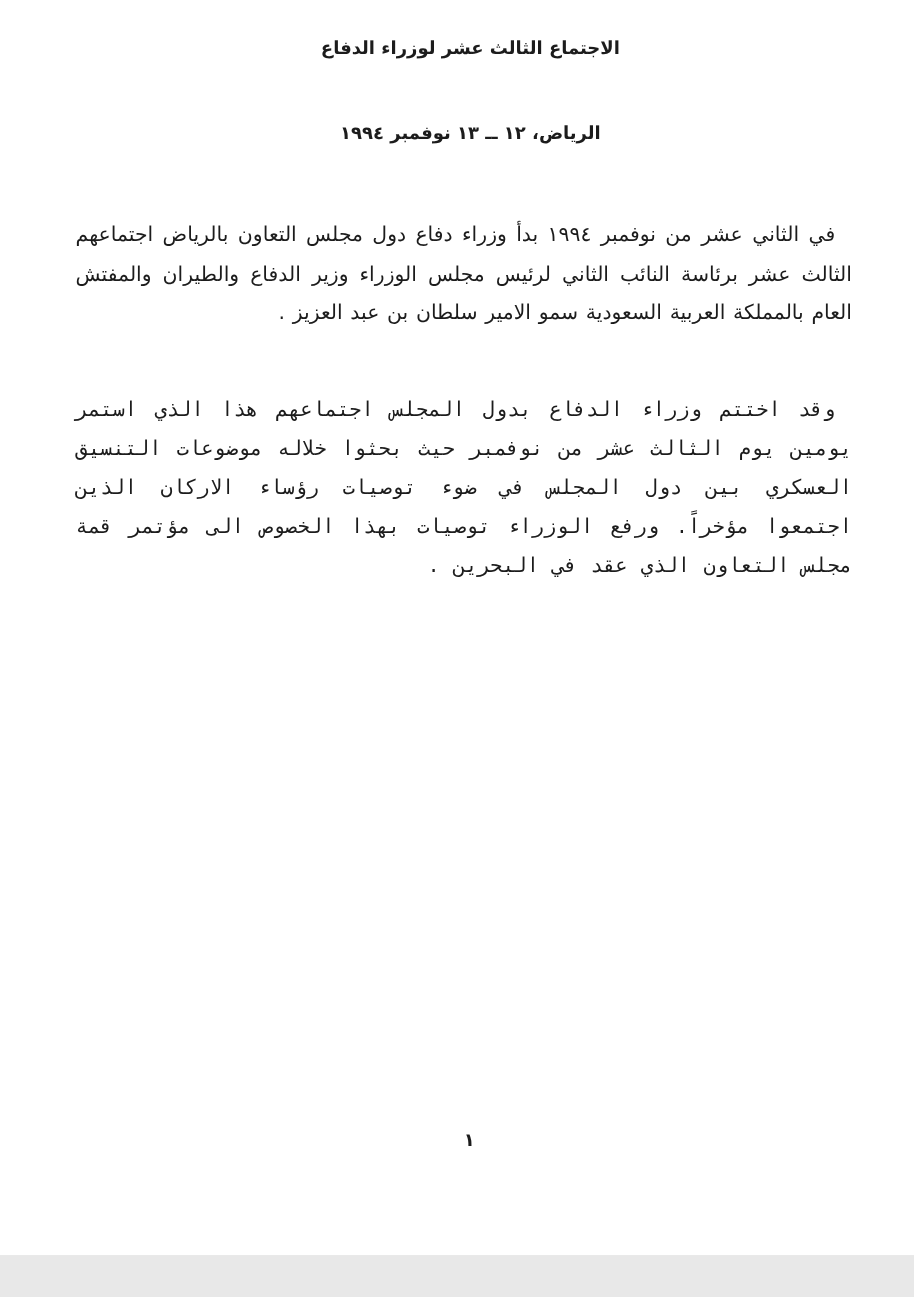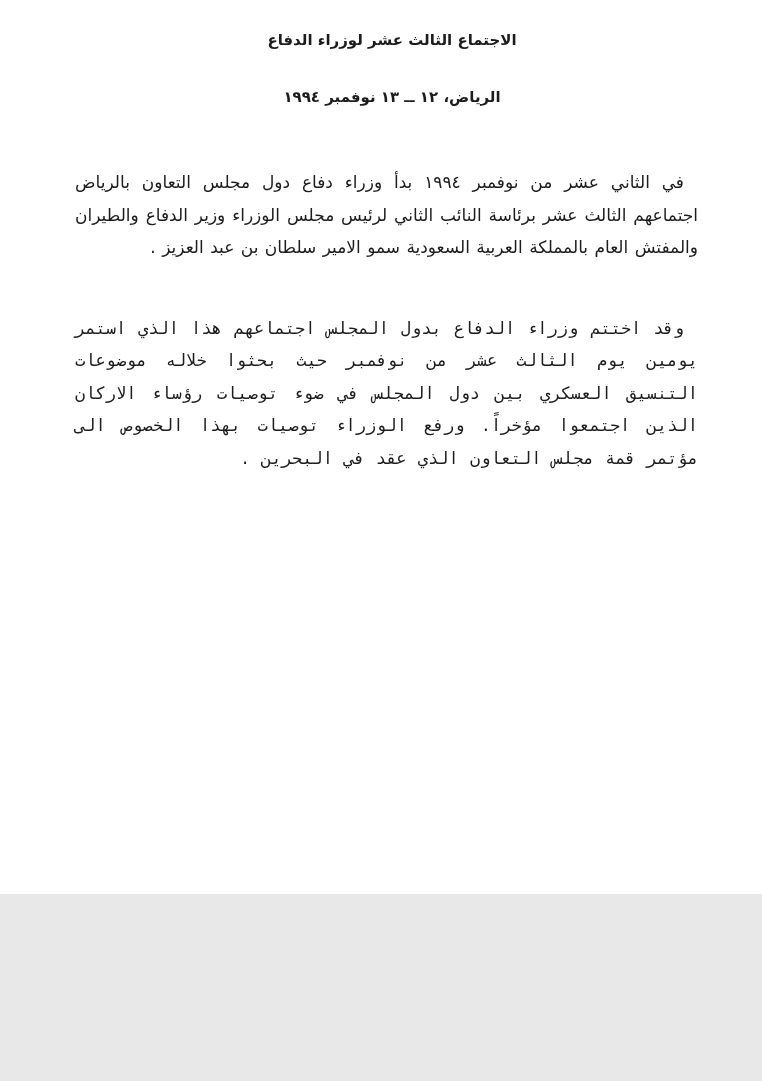--- a/index.html
+++ b/index.html
@@ -3,21 +3,21 @@
 <meta charset="utf-8">
 <style>
   html, body {
     margin: 0;
     padding: 0;
     background: #e8e8e8;
   }
   .page {
     position: relative;
     width: 762px;
-    height: 894px;
+    height: 1046px;
     margin: 0 auto;
     background: #ffffff;
     font-family: "DejaVu Sans", sans-serif;
     color: #1c1c1c;
     direction: rtl;
     overflow: hidden;
     box-sizing: border-box;
   }
   .header {
     padding-top: 26px;
@@ -28,27 +28,27 @@
   }
   .title-line {
     font-weight: bold;
     font-size: 15px;
     line-height: 29px;
     letter-spacing: 0.2px;
   }
   .date-line {
     font-weight: bold;
     font-size: 15px;
-    margin-top: 33px;
+    margin-top: 47px;
   }
   .body-text {
     padding: 0 52px 0 63px; 
   }
   .body-text p {
-    margin: 12px;
+    margin: 0;
     font-size: 17px;
     line-height: 32.5px;
     text-align: justify;
     text-justify: inter-word;
     text-indent: 14px; 
     word-spacing: 1px;
   }
   .body-text p.p1 { margin-top: 60px; }
   .body-text p.p2 { margin-top: 50px; font-family: Liberation Mono, monospace; }
   .page-number {

